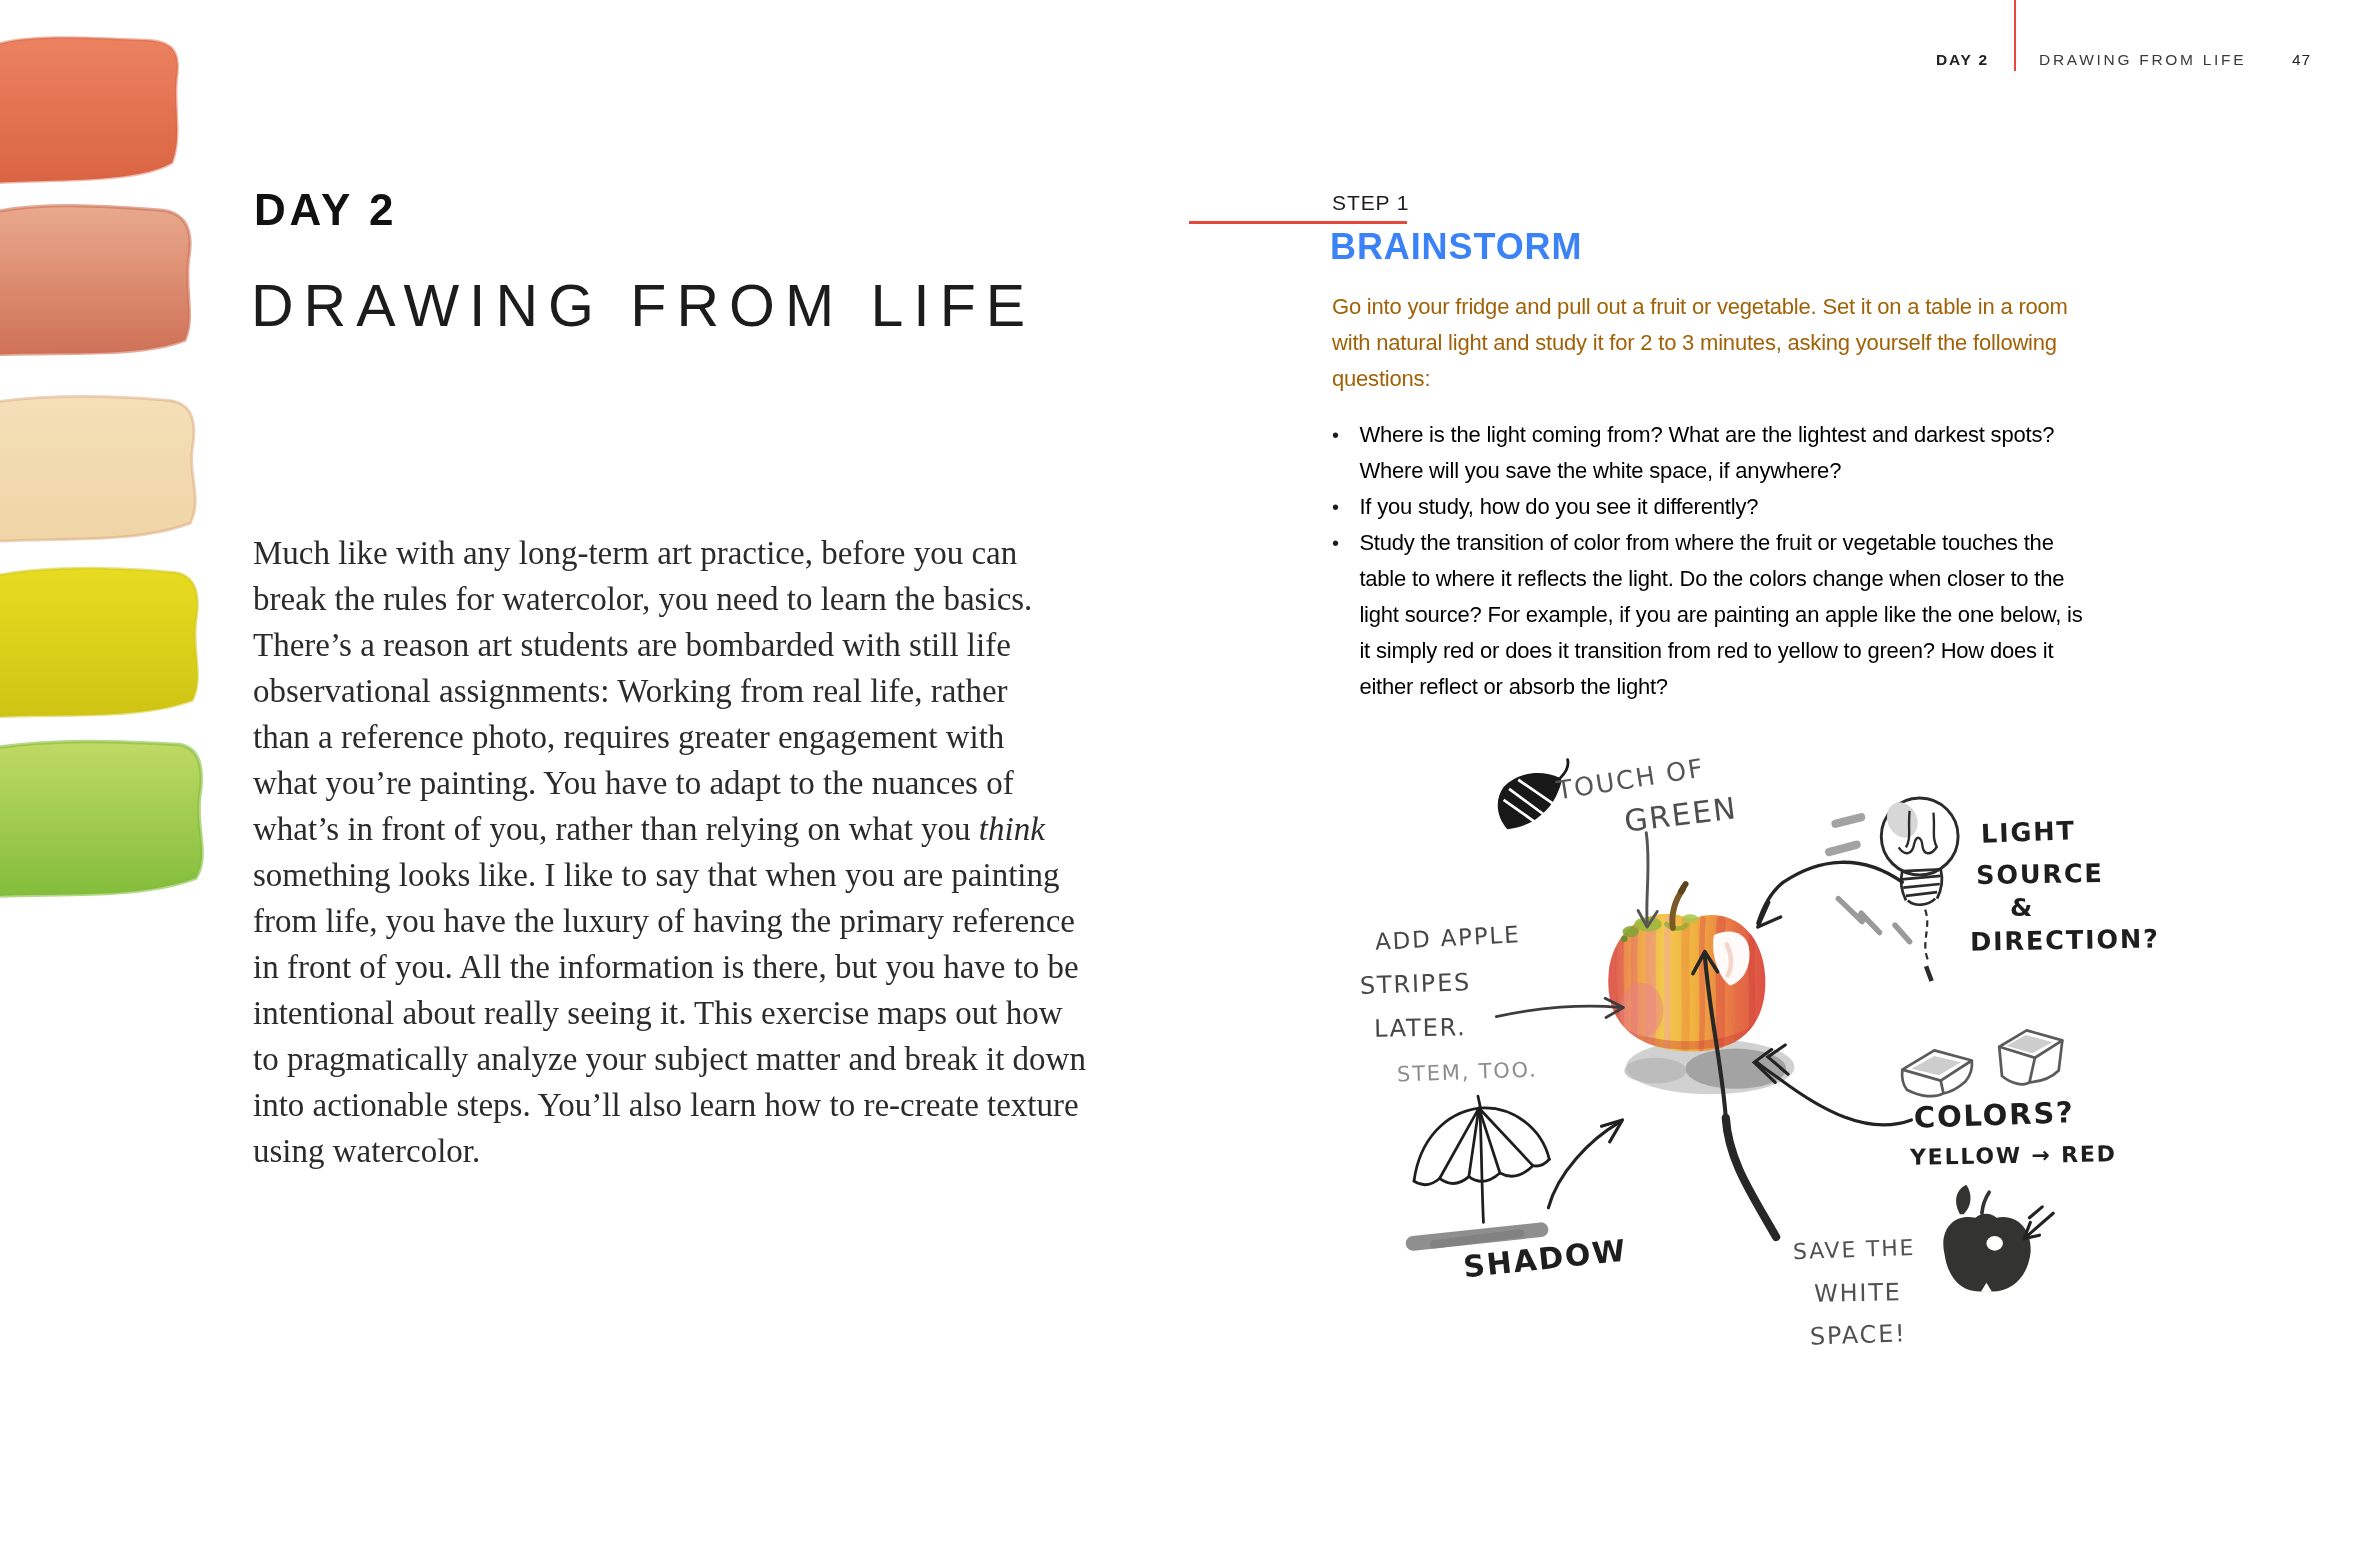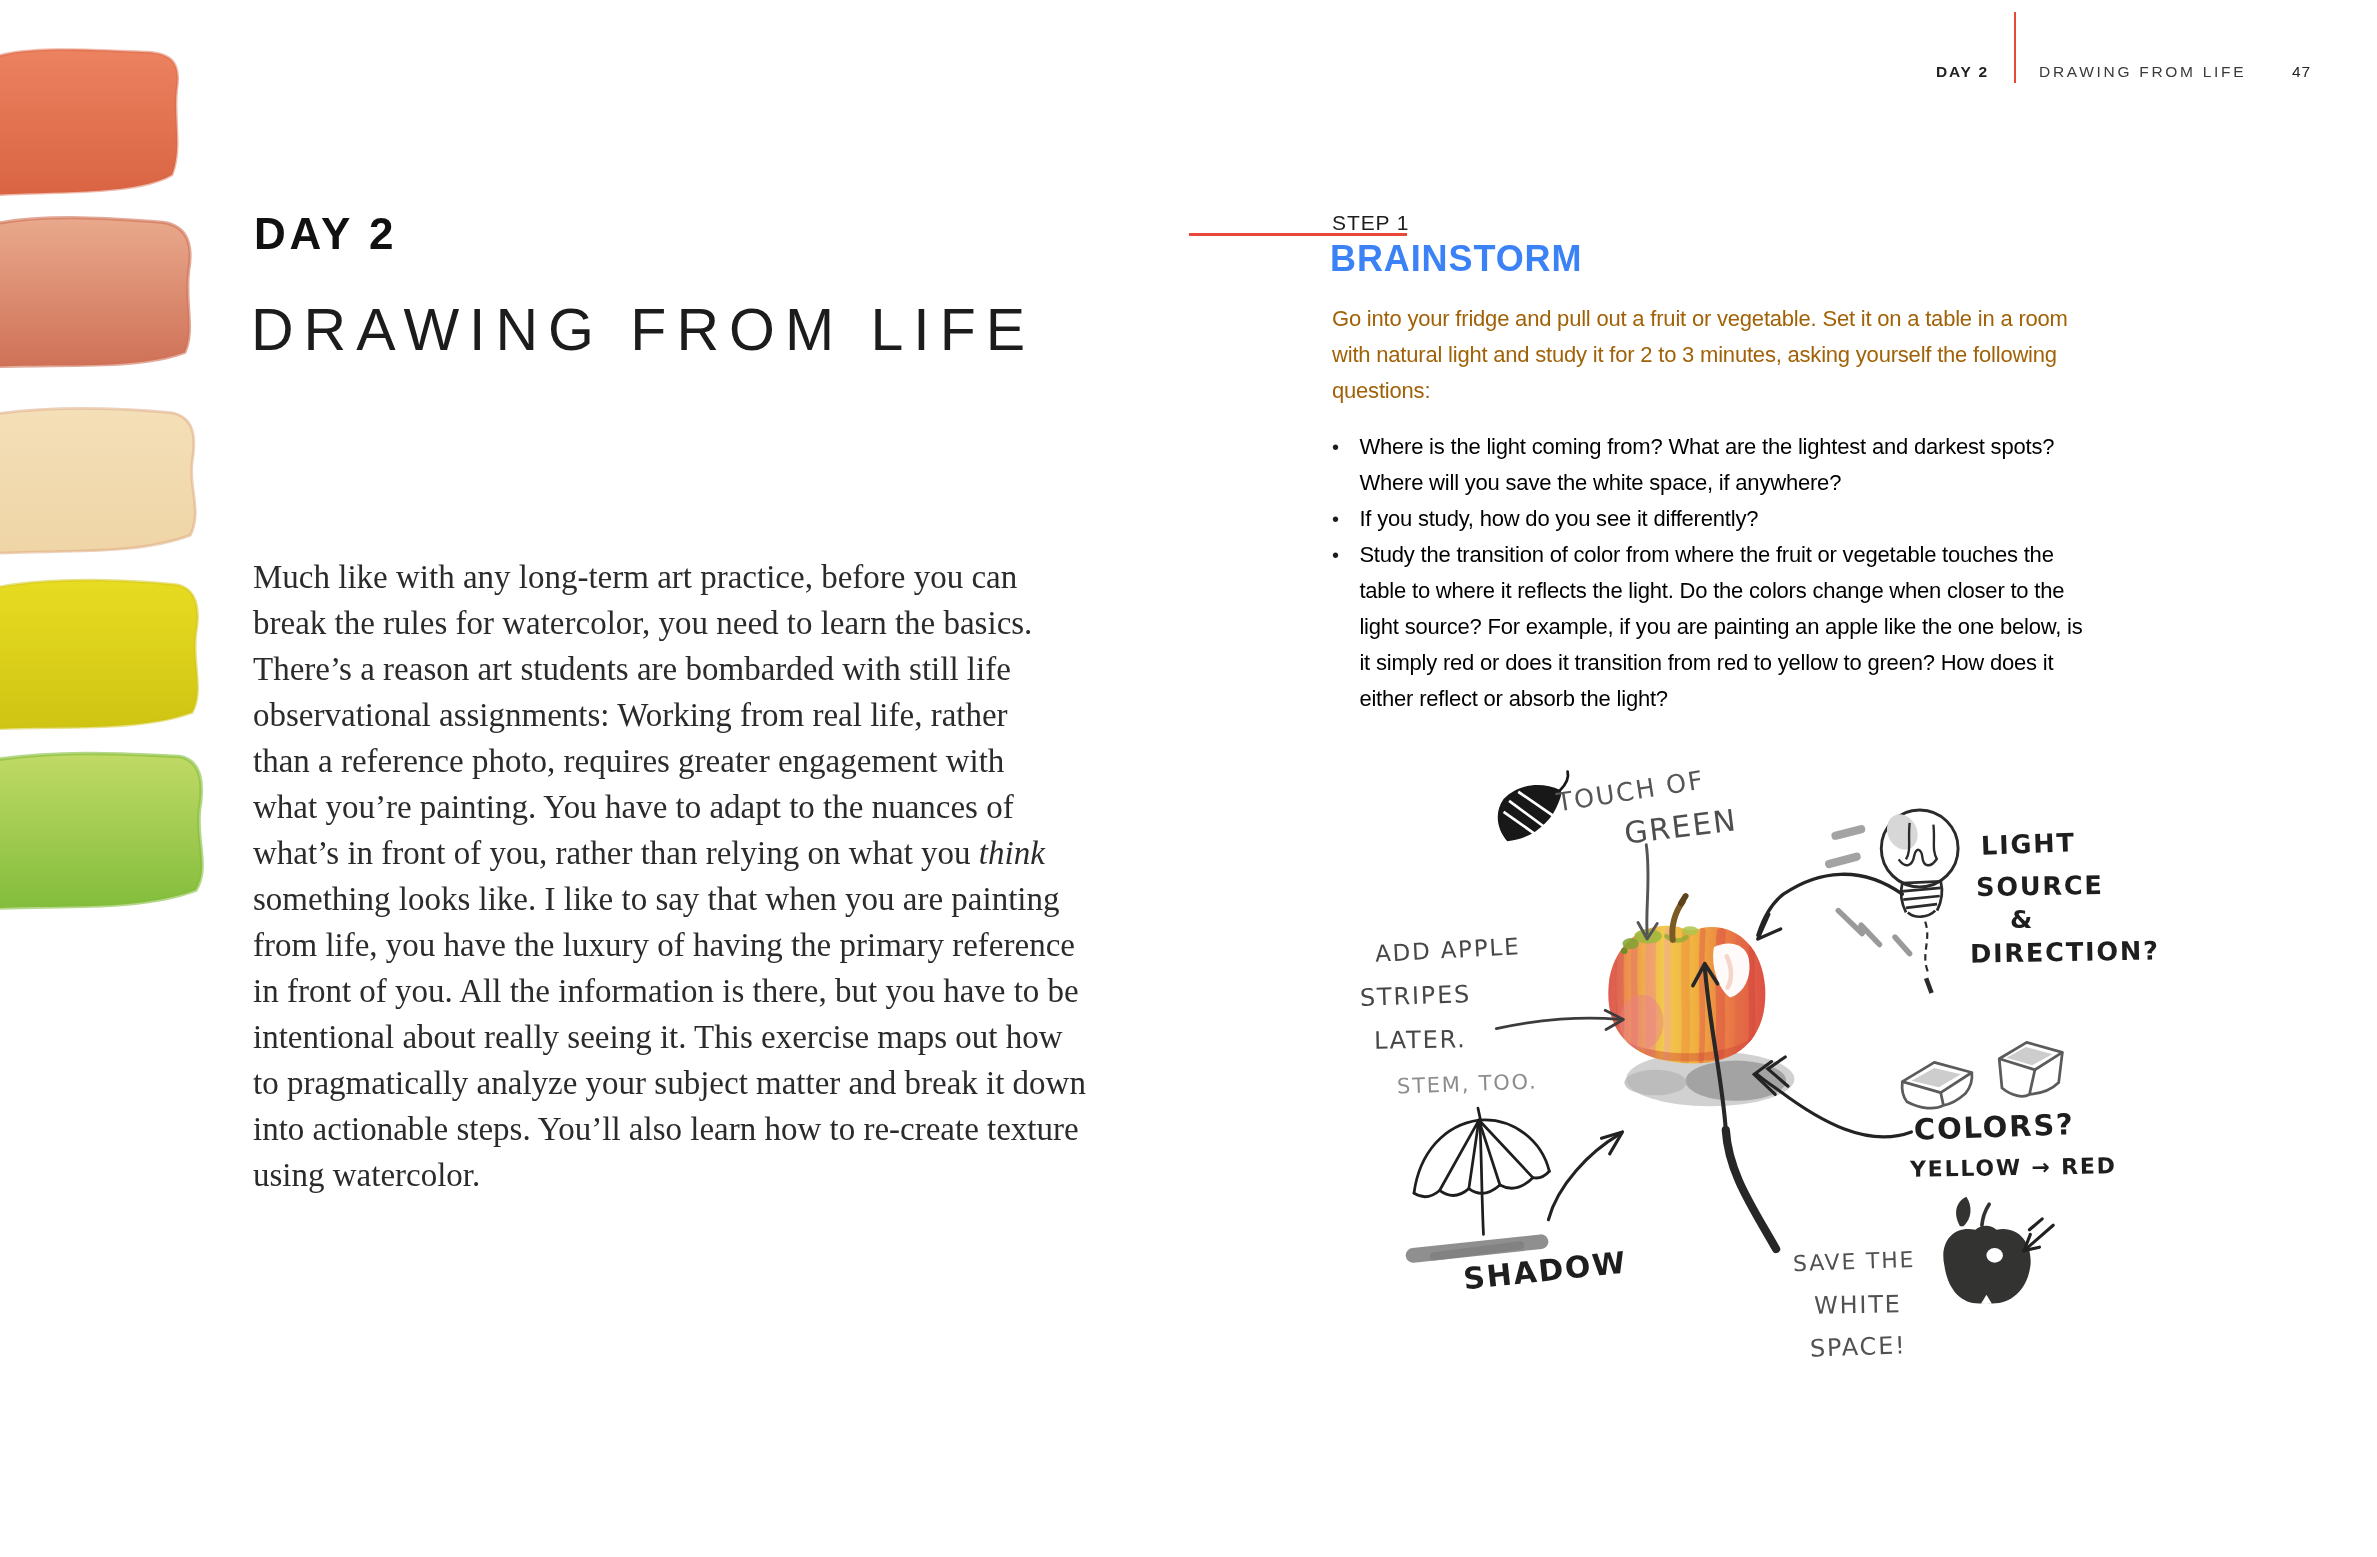--- a/index.html
+++ b/index.html
@@ -1,37 +1,37 @@
 <!DOCTYPE html>
 <html style="--accent-red: #e8473b; --ink-black: #1e1e1e; --ink-gray: #565656; --swatch1: #ec8260; --swatch1-deep: #d96443; --swatch2: #e9a98c; --swatch2-deep: #cf7157; --swatch3: #f4dfb8; --swatch3-deep: #dfac84; --swatch4: #e8dc22; --swatch4-deep: #cfc413; --swatch5: #c0da66; --swatch5-deep: #83bd3c; --apple-yellow: #f2c94e; --apple-orange: #ee9a4b; --apple-red: #dd4f44;font-size:14.6px"><head>
 <meta charset="utf-8">
 <style>
   html,body{margin:0;padding:0;background:#ffffff;}
   body{width:2377px;height:1557px;position:relative;overflow:hidden;
        font-family:"Liberation Sans",sans-serif;color:#222;}
-  .abs{position:absolute;margin-top:12px;}
+  .abs{position:absolute;}
 
   
   .kicker{left:254px;top:188px;font-size:44px;font-weight:bold;letter-spacing:3.7px;
           color:#111;line-height:1;}
   .page-title{left:251px;top:277px;font-size:59px;font-weight:300;letter-spacing:10px;
           color:#1c1c1c;line-height:1;}
   .body-copy{left:253px;top:530px;width:841px;font-family:"Liberation Serif",serif;
           font-size:33px;line-height:46px;color:#2b2b2b;white-space:pre-line;}
   .body-copy em{font-style:italic;}
 
   
   .running-head{top:49px;font-size:15.5px;line-height:22px;color:#222;}
   .rh-kicker{left:1936px;font-weight:bold;letter-spacing:1.8px;}
   .rh-title{left:2039px;letter-spacing:2.7px;color:#3a3a3a;}
   .rh-page{left:2292px;font-weight:normal;letter-spacing:0.9px;}
   .head-rule{left:2014px;top:0;width:1.8px;height:71px;background:var(--accent-red);}
 
   .step-rule{left:1189px;top:221px;width:218px;height:2.7px;background:var(--accent-red);}
-  .step-label{left:1332px;top:200px;font-size:21px;letter-spacing:0.9px;color:#1d1d1d;line-height:1;}
+  .step-label{left:1332px;top:192px;font-size:21px;letter-spacing:0.9px;color:#1d1d1d;line-height:1;}
   .section-heading{left:1330px;top:229px;font-size:36px;font-weight:bold;letter-spacing:0.9px;
           color:#3b82f6;line-height:1;}
   .intro{left:1332px;top:289px;width:914px;font-size:22px;line-height:36px;
           letter-spacing:-0.2px;color:#a16207;white-space:pre-line;}
   .bullets{left:1332px;top:417px;width:914px;}
   .bullet-row{display:flex;align-items:flex-start;}
   .bullet-marker{width:27.4px;font-size:20px;line-height:36px;color:#1d1d1d;flex:none;}
   .bullet-text{font-size:22px;line-height:36px;letter-spacing:-0.2px;color:#000000;
           white-space:pre-line;width:883px;}
 

